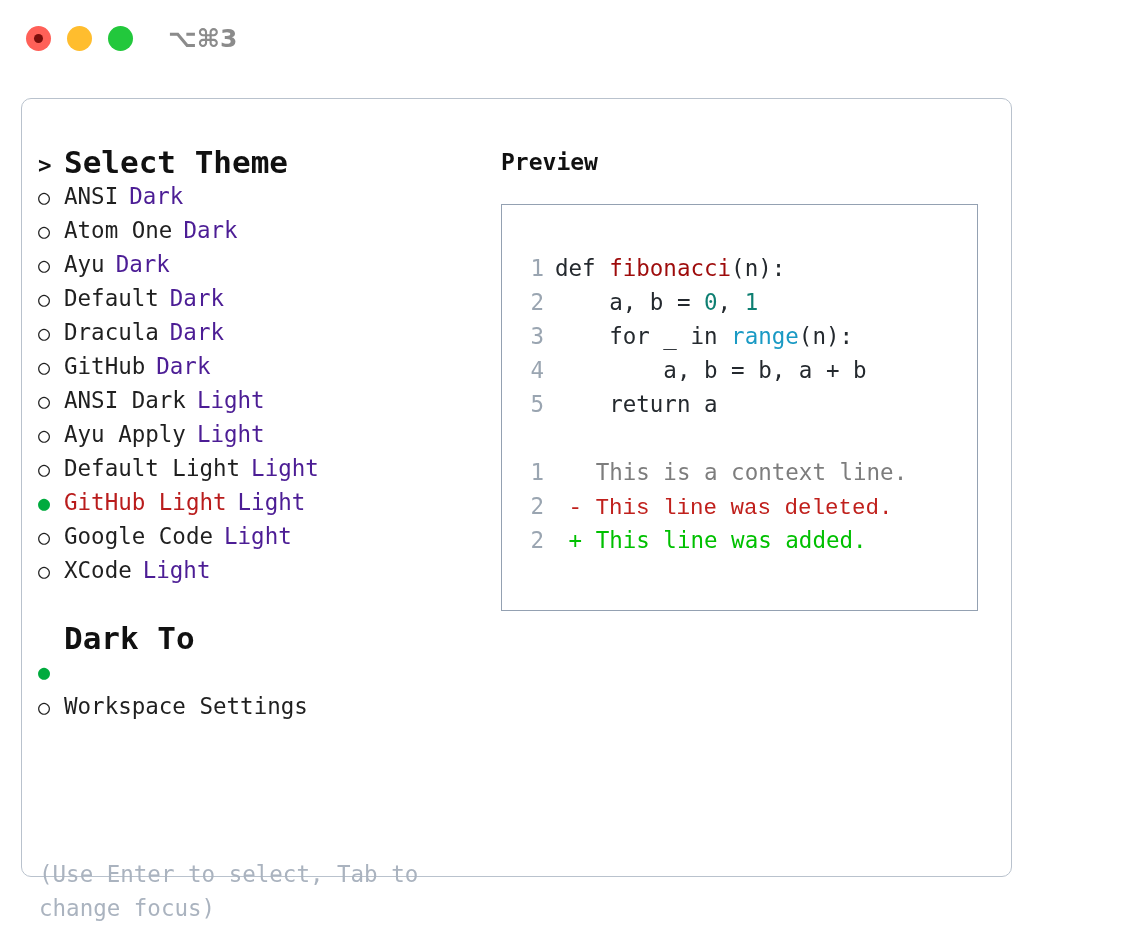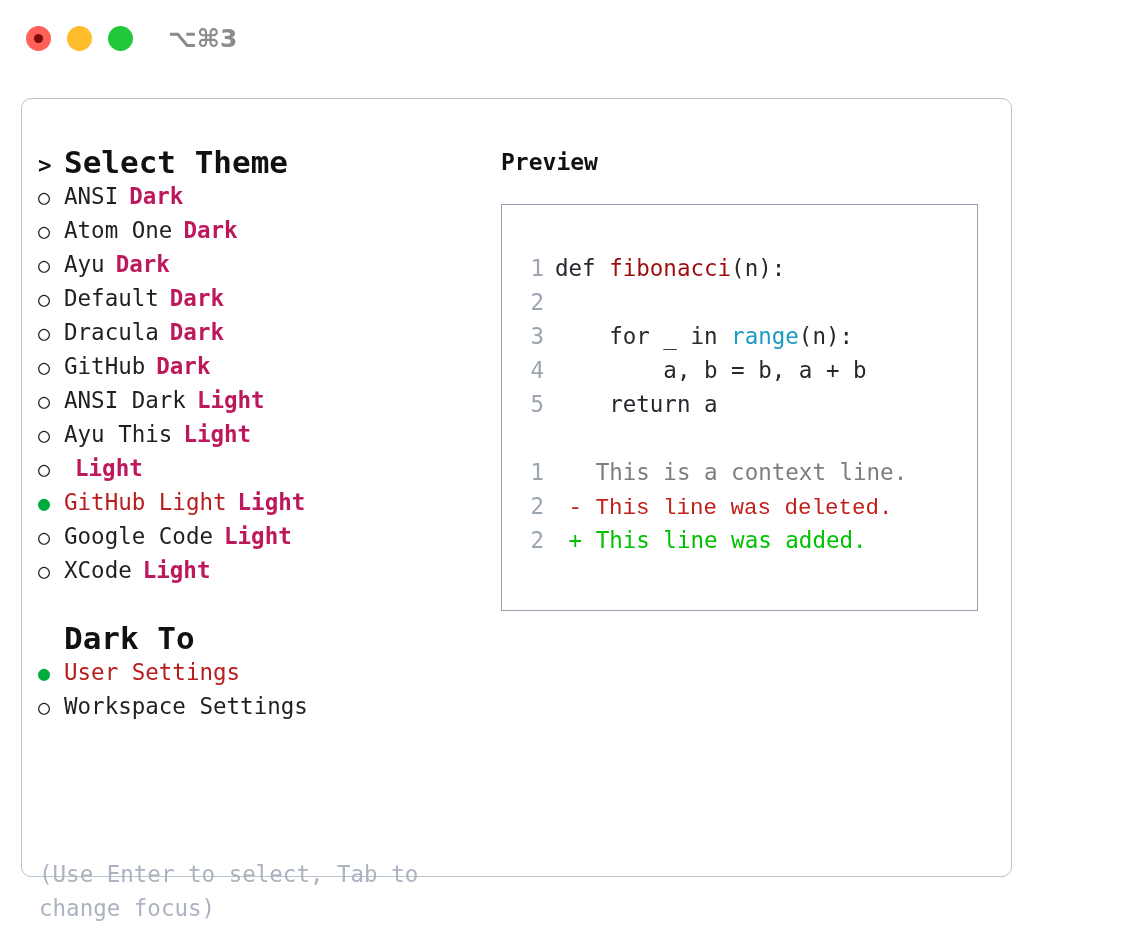--- a/index.html
+++ b/index.html
@@ -121,23 +121,22 @@
     display: inline-block;
     width: 26px;
     flex: 0 0 26px;
     font-weight: bold;
     color: #111111;
   }
 
   .item-name { color: #1f1f1f; }
   .item-name.selected { color: #b91c1c; }
   .item-tag {
-    color: #be185d;
+    color: #4c1d95;
     margin-left: 11px;
-    font-weight: bold;
   }
 
   .gap { height: 34px; }
 
   #hint {
     position: absolute;
     left: 17px;
     top: 758px;
     width: 410px;
     font-size: 22.5px;
@@ -258,25 +257,26 @@
             <span class="item-name">GitHub</span>
             <span class="item-tag">Dark</span>
           </div>
           <div class="row">
             <span class="bullet">○</span>
             <span class="item-name">ANSI Dark</span>
             <span class="item-tag">Light</span>
           </div>
           <div class="row">
             <span class="bullet">○</span>
-            <span class="item-name">Ayu This</span>
-            <span class="item-tag">Light</span>
-          </div>
-          <div class="row">
-            <span class="bullet">○</span>
+            <span class="item-name">Ayu Apply</span>
+            <span class="item-tag">Light</span>
+          </div>
+          <div class="row">
+            <span class="bullet">○</span>
+            <span class="item-name">Default Light</span>
             <span class="item-tag">Light</span>
           </div>
           <div class="row">
             <span class="bullet filled">●</span>
             <span class="item-name selected">GitHub Light</span>
             <span class="item-tag">Light</span>
           </div>
           <div class="row">
             <span class="bullet">○</span>
             <span class="item-name">Google Code</span>
@@ -292,41 +292,40 @@
       <div class="gap"></div>
 
       <div class="row">
         <span class="bullet blank">○</span>
         <span class="section-head">Dark To</span>
       </div>
 
       <div id="apply-items">
           <div class="row">
             <span class="bullet filled">●</span>
-            <span class="item-name selected">User Settings</span>
           </div>
           <div class="row">
             <span class="bullet">○</span>
             <span class="item-name">Workspace Settings</span>
           </div>
         </div>
 
     </div>
 
     <div id="right-col">
       <div id="preview-title">Preview</div>
     </div>
 
     <div id="hint">(Use Enter to select, Tab to change focus)</div>
 
     <div id="code-box">
       <div id="code-inner">
         <div id="code-lines">
             <div class="cline"><span class="lnum">1</span><span class="ctext"><span class="tok-plain">def </span><span class="tok-fn">fibonacci</span><span class="tok-plain">(n):</span></span></div>
-            <div class="cline"><span class="lnum">2</span></div>
+            <div class="cline"><span class="lnum">2</span><span class="ctext"><span class="tok-plain">    a, b = </span><span class="tok-num">0</span><span class="tok-plain">, </span><span class="tok-num">1</span></span></div>
             <div class="cline"><span class="lnum">3</span><span class="ctext"><span class="tok-plain">    for _ in </span><span class="tok-call">range</span><span class="tok-plain">(n):</span></span></div>
             <div class="cline"><span class="lnum">4</span><span class="ctext"><span class="tok-plain">        a, b = b, a + b</span></span></div>
             <div class="cline"><span class="lnum">5</span><span class="ctext"><span class="tok-plain">    return a</span></span></div>
           </div>
         <div class="diff-gap"></div>
         <div id="diff-lines">
             <div class="cline"><span class="lnum">1</span><span class="ctext diff-ctx">   This is a context line.</span></div>
             <div class="cline"><span class="lnum">2</span><span class="ctext diff-del"> - This line was deleted.</span></div>
             <div class="cline"><span class="lnum">2</span><span class="ctext diff-add"> + This line was added.</span></div>
           </div>

